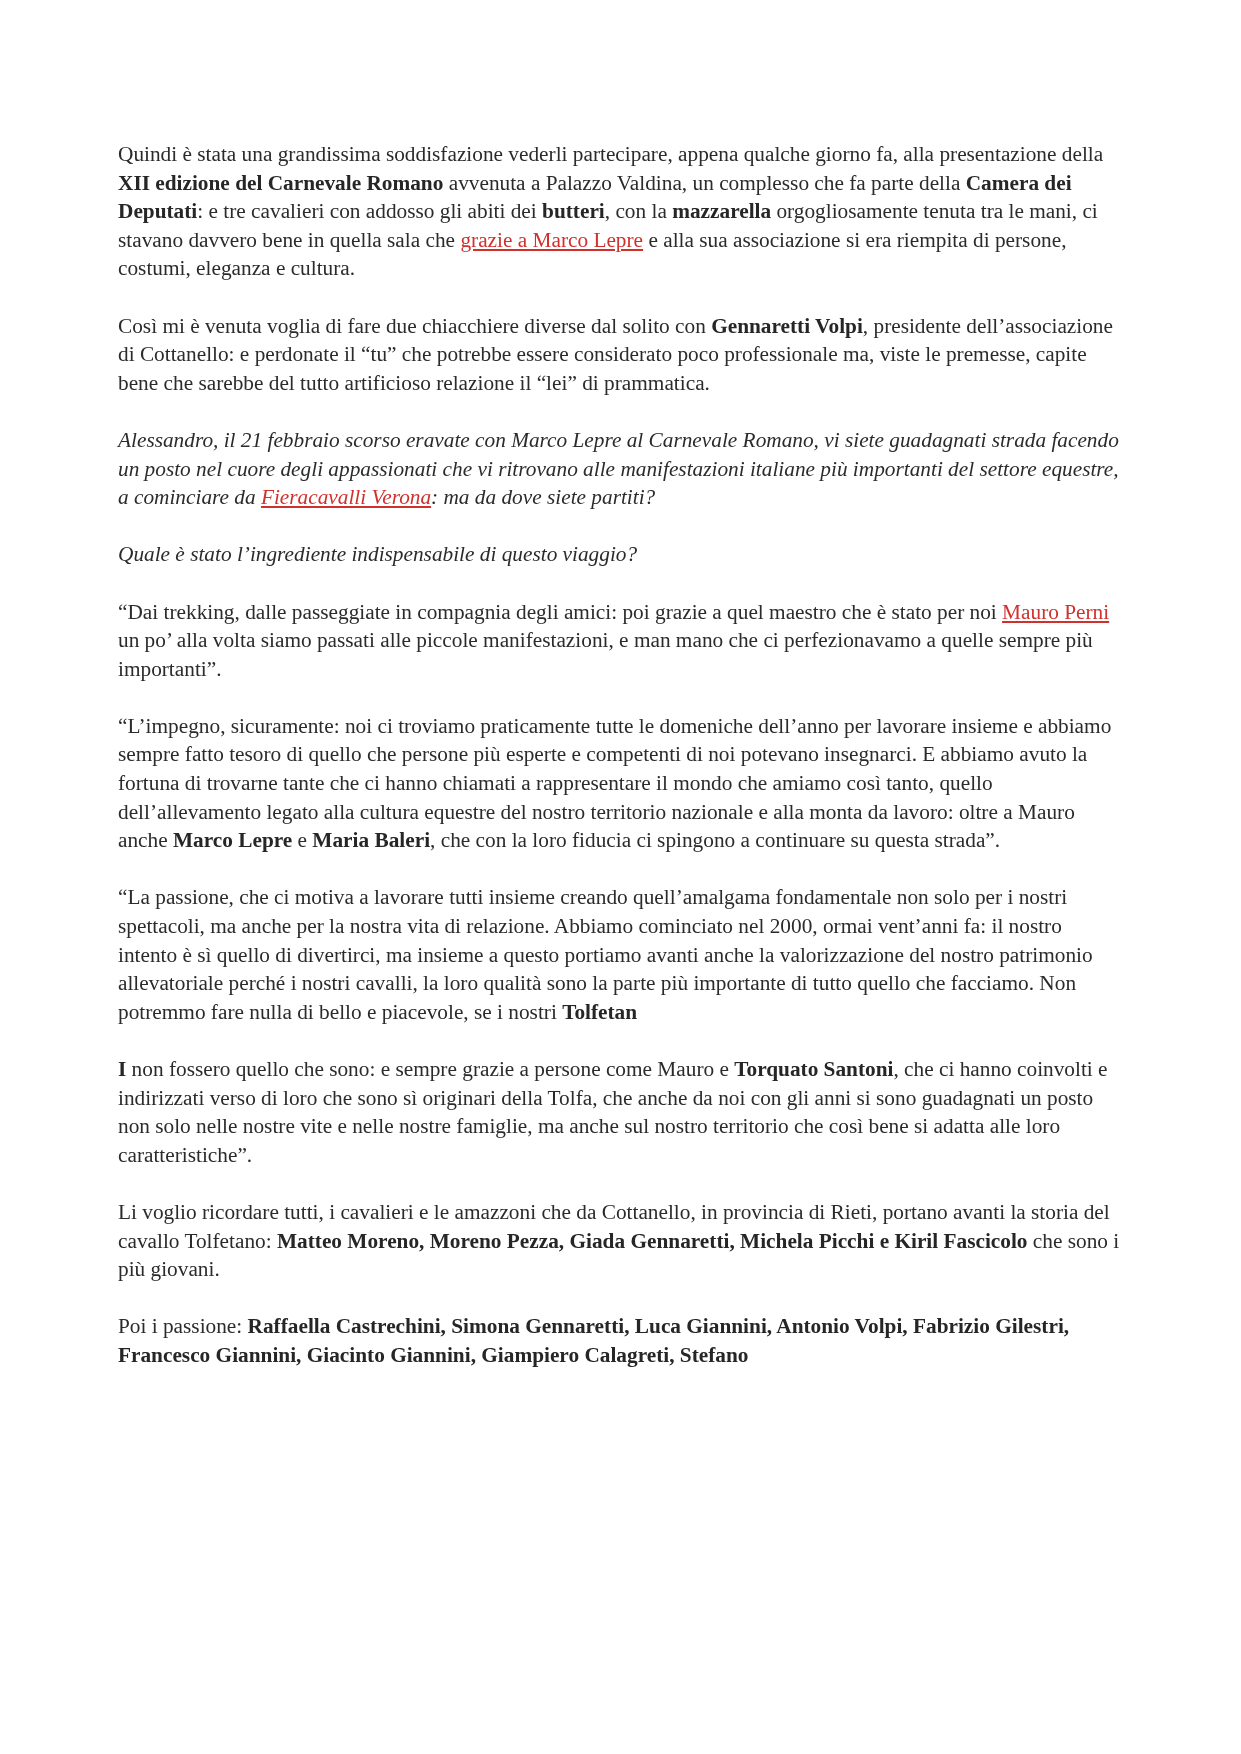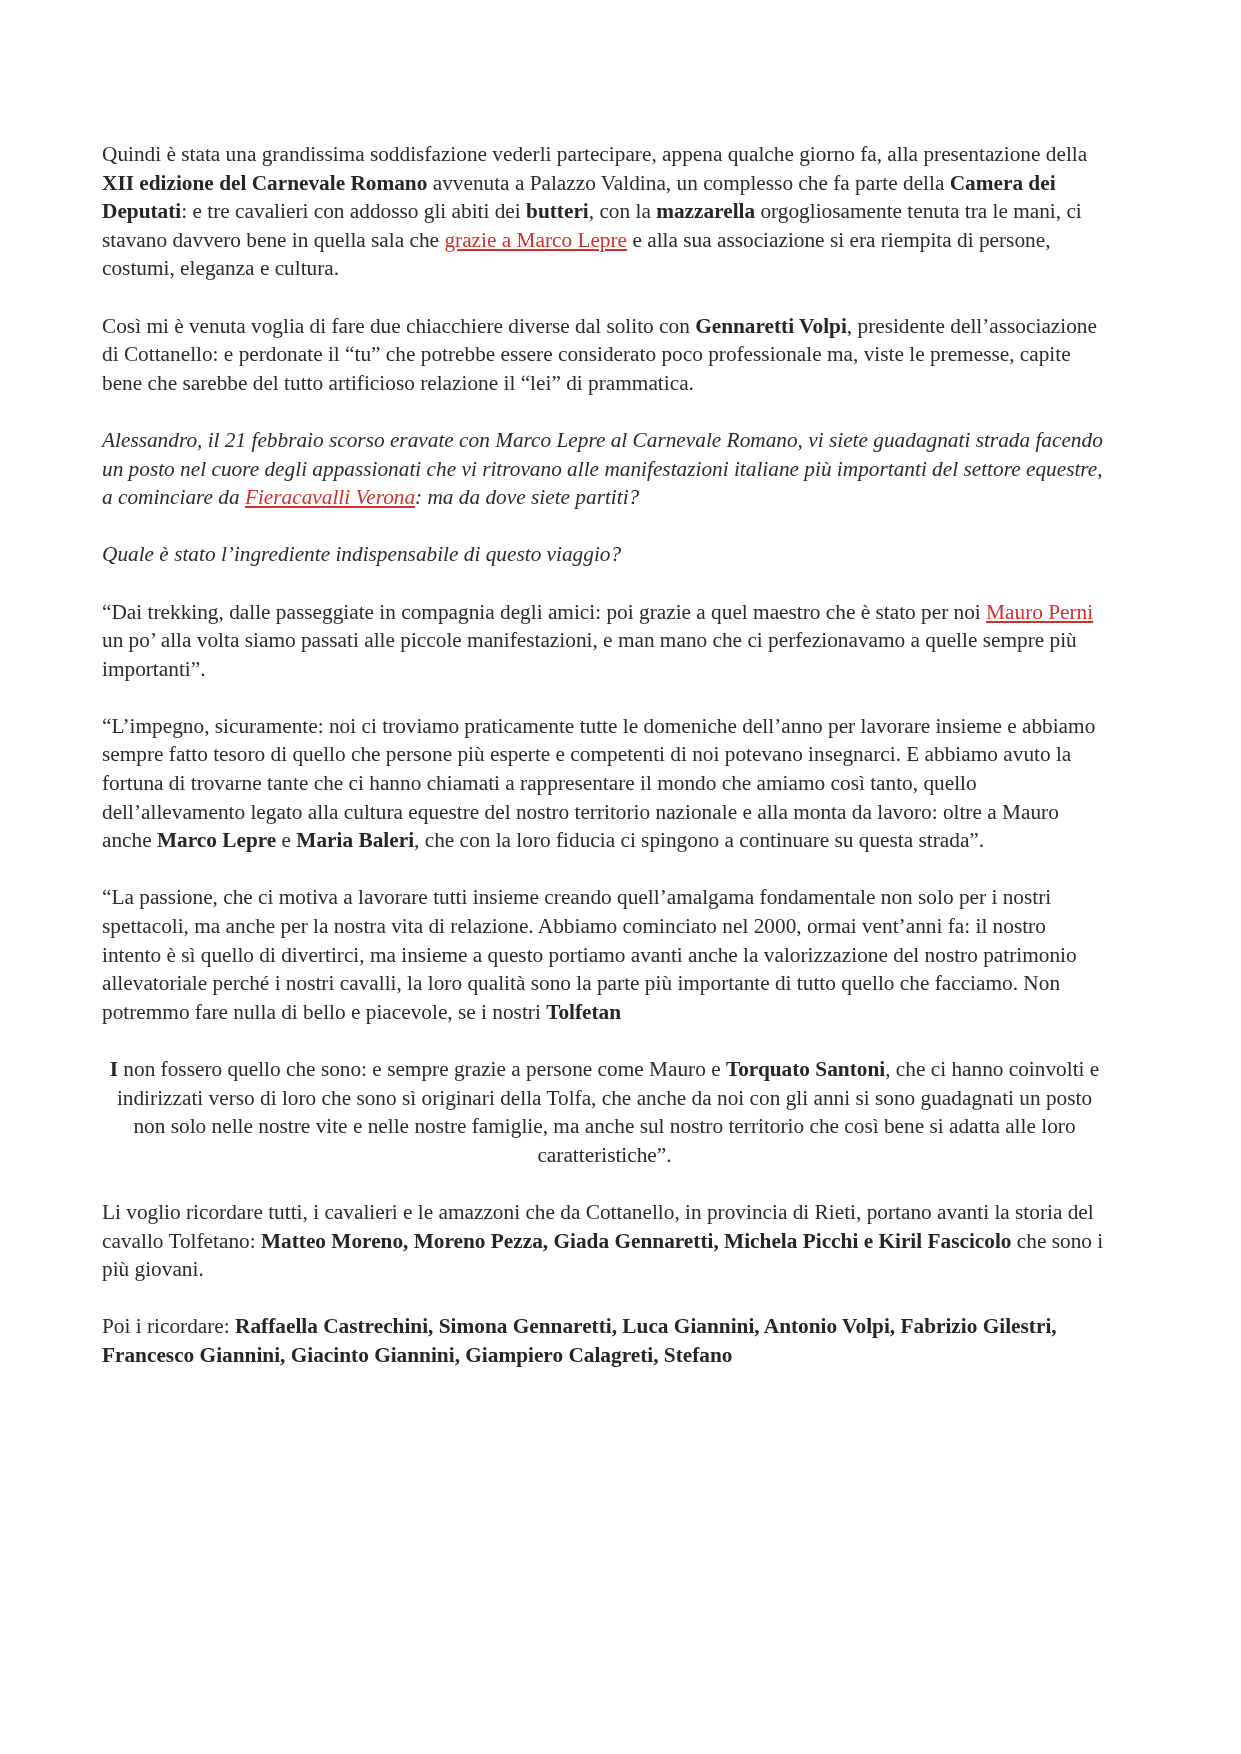--- a/index.html
+++ b/index.html
@@ -8,48 +8,48 @@
     background: #ffffff;
   }
   body {
     width: 1241px;
     height: 1754px;
     position: relative;
     overflow: hidden;
   }
   .page {
     position: absolute;
-    left: 102px;
+    left: 118px;
     top: 140px;
     width: 1005px;
     font-family: "Liberation Serif", "DejaVu Serif", serif;
     font-size: 21.3px;
     line-height: 28.6px;
     color: #2b2b2b;
   }
   .para {
     margin: 0 0 28.6px 0;
     white-space: pre-wrap;
   }
   .q { font-style: italic; font-weight: normal; }
   b, .b { font-weight: bold; color: #262626; }
   a.link {
     color: #d0312d;
     text-decoration: underline;
     text-decoration-color: #d0312d;
   }
-  .gap-extra { margin-top: 28.6px; text-align: center; }
+  .gap-extra { margin-top: 28.6px; }
 </style>
 </head>
 <body>
 
 <div class="page" id="doc" style="color: rgb(43, 43, 43);">
     <p class="para"><span>Quindi è stata una grandissima soddisfazione vederli partecipare, appena qualche giorno fa, alla presentazione della </span><b>XII edizione del Carnevale Romano</b><span> avvenuta a Palazzo Valdina, un complesso che fa parte della </span><b>Camera dei Deputati</b><span>: e tre cavalieri con addosso gli abiti dei </span><b>butteri</b><span>, con la </span><b>mazzarella</b><span> orgogliosamente tenuta tra le mani, ci stavano davvero bene in quella sala che </span><a class="link" href="#" style="color: rgb(208, 49, 45); text-decoration-color: rgb(208, 49, 45);">grazie a Marco Lepre</a><span> e alla sua associazione si era riempita di persone, costumi, eleganza e cultura.</span></p>
     <p class="para"><span>Così mi è venuta voglia di fare due chiacchiere diverse dal solito con </span><b>Gennaretti Volpi</b><span>, presidente dell’associazione di Cottanello: e perdonate il “tu” che potrebbe essere considerato poco professionale ma, viste le premesse, capite bene che sarebbe del tutto artificioso relazione il “lei” di prammatica.</span></p>
     <p class="para q"><span>Alessandro, il 21 febbraio scorso eravate con Marco Lepre al Carnevale Romano, vi siete guadagnati strada facendo un posto nel cuore degli appassionati che vi ritrovano alle manifestazioni italiane più importanti del settore equestre, a cominciare da </span><a class="link" href="#" style="color: rgb(208, 49, 45); text-decoration-color: rgb(208, 49, 45);">Fieracavalli Verona</a><span>: ma da dove siete partiti?</span></p>
     <p class="para q"><span>Quale è stato l’ingrediente indispensabile di questo viaggio?</span></p>
     <p class="para"><span>“Dai trekking, dalle passeggiate in compagnia degli amici: poi grazie a quel maestro che è stato per noi </span><a class="link" href="#" style="color: rgb(208, 49, 45); text-decoration-color: rgb(208, 49, 45);">Mauro Perni</a><span> un po’ alla volta siamo passati alle piccole manifestazioni, e man mano che ci perfezionavamo a quelle sempre più importanti”.</span></p>
     <p class="para"><span>“L’impegno, sicuramente: noi ci troviamo praticamente tutte le domeniche dell’anno per lavorare insieme e abbiamo sempre fatto tesoro di quello che persone più esperte e competenti di noi potevano insegnarci. E abbiamo avuto la fortuna di trovarne tante che ci hanno chiamati a rappresentare il mondo che amiamo così tanto, quello dell’allevamento legato alla cultura equestre del nostro territorio nazionale e alla monta da lavoro: oltre a Mauro anche </span><b>Marco Lepre</b><span> e </span><b>Maria Baleri</b><span>, che con la loro fiducia ci spingono a continuare su questa strada”.</span></p>
     <p class="para"><span>“La passione, che ci motiva a lavorare tutti insieme creando quell’amalgama fondamentale non solo per i nostri spettacoli, ma anche per la nostra vita di relazione. Abbiamo cominciato nel 2000, ormai vent’anni fa: il nostro intento è sì quello di divertirci, ma insieme a questo portiamo avanti anche la valorizzazione del nostro patrimonio allevatoriale perché i nostri cavalli, la loro qualità sono la parte più importante di tutto quello che facciamo. Non potremmo fare nulla di bello e piacevole, se i nostri </span><b>Tolfetan</b></p>
     <p class="para gap-extra"><b>I</b><span> non fossero quello che sono: e sempre grazie a persone come Mauro e </span><b>Torquato Santoni</b><span>, che ci hanno coinvolti e indirizzati verso di loro che sono sì originari della Tolfa, che anche da noi con gli anni si sono guadagnati un posto non solo nelle nostre vite e nelle nostre famiglie, ma anche sul nostro territorio che così bene si adatta alle loro caratteristiche”.</span></p>
     <p class="para"><span>Li voglio ricordare tutti, i cavalieri e le amazzoni che da Cottanello, in provincia di Rieti, portano avanti la storia del cavallo Tolfetano: </span><b>Matteo Moreno, Moreno Pezza, Giada Gennaretti, Michela Picchi e Kiril Fascicolo</b><span> che sono i più giovani.</span></p>
-    <p class="para"><span>Poi i ricordare: </span><b>Raffaella Castrechini, Simona Gennaretti, Luca Giannini, Antonio Volpi, Fabrizio Gilestri, Francesco Giannini, Giacinto Giannini, Giampiero Calagreti, Stefano</b></p>
+    <p class="para"><span>Poi i passione: </span><b>Raffaella Castrechini, Simona Gennaretti, Luca Giannini, Antonio Volpi, Fabrizio Gilestri, Francesco Giannini, Giacinto Giannini, Giampiero Calagreti, Stefano</b></p>
   </div>
 
 </body></html>

